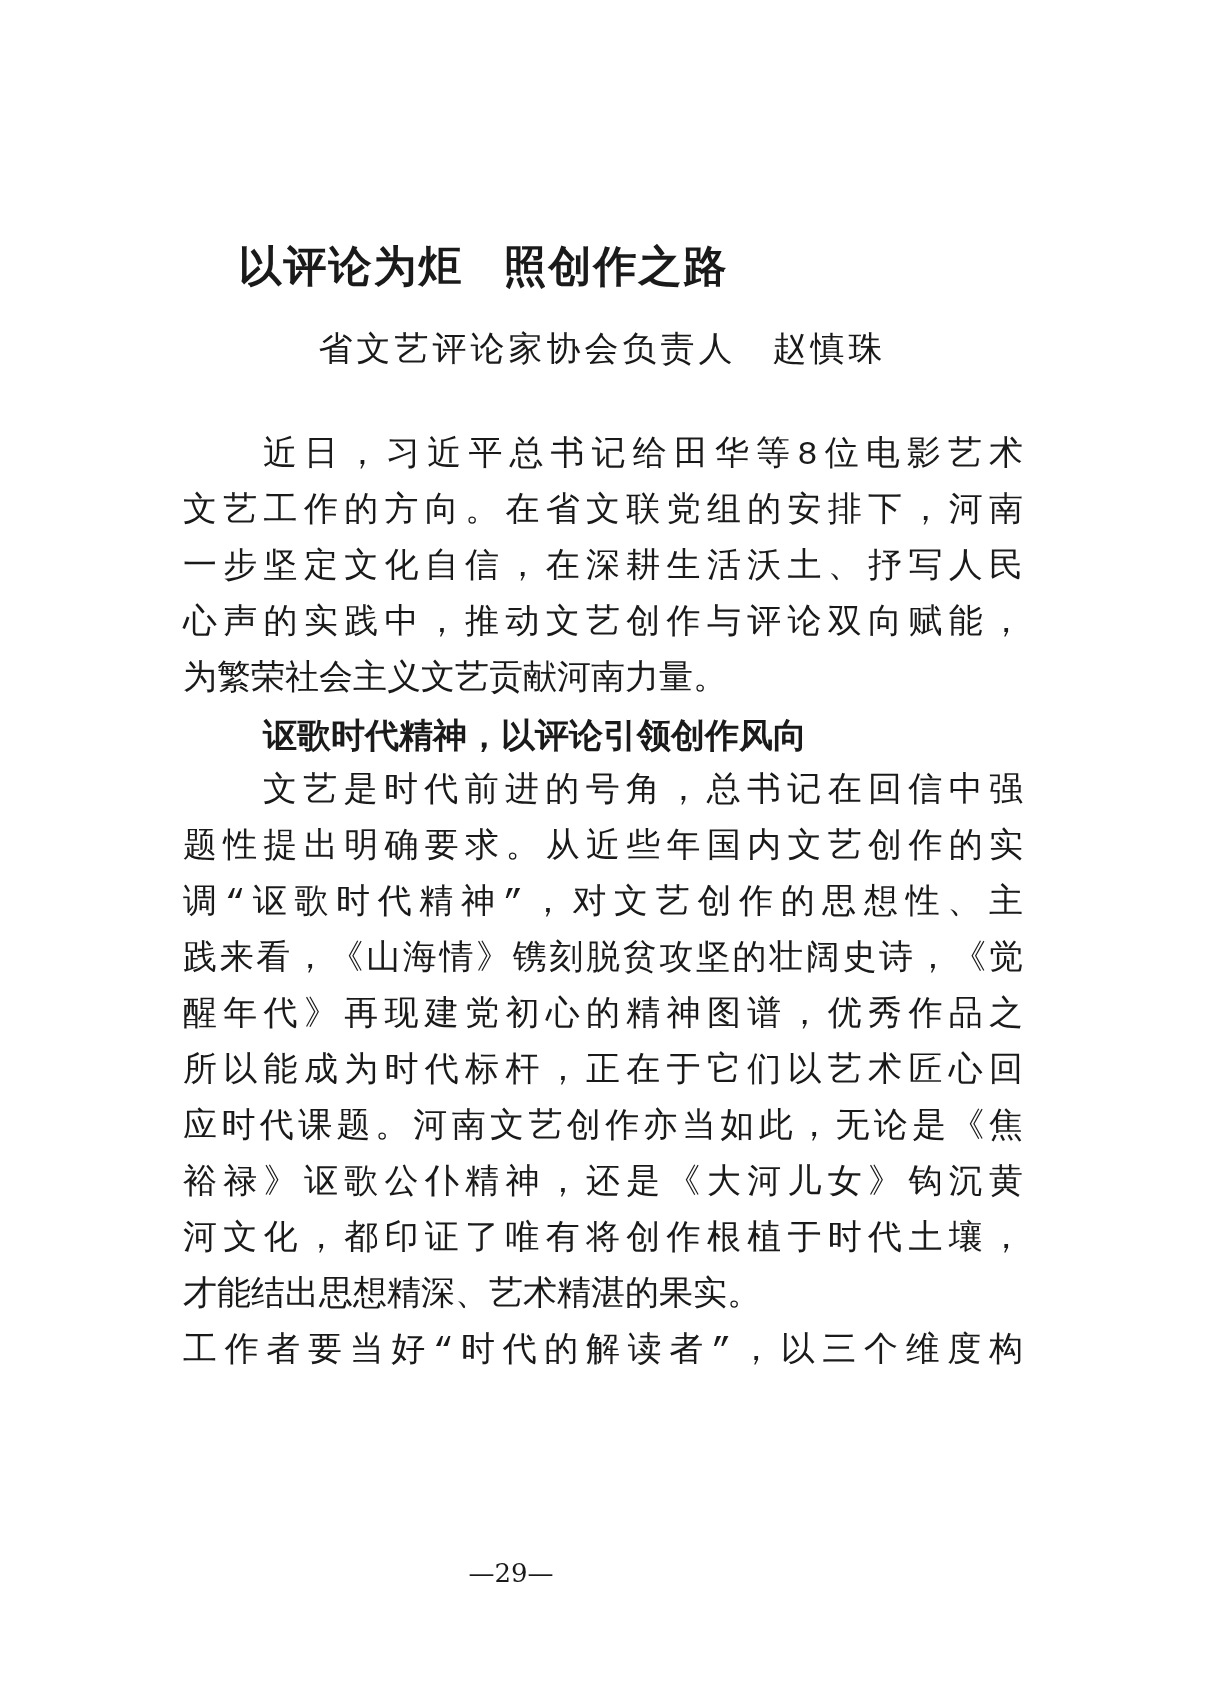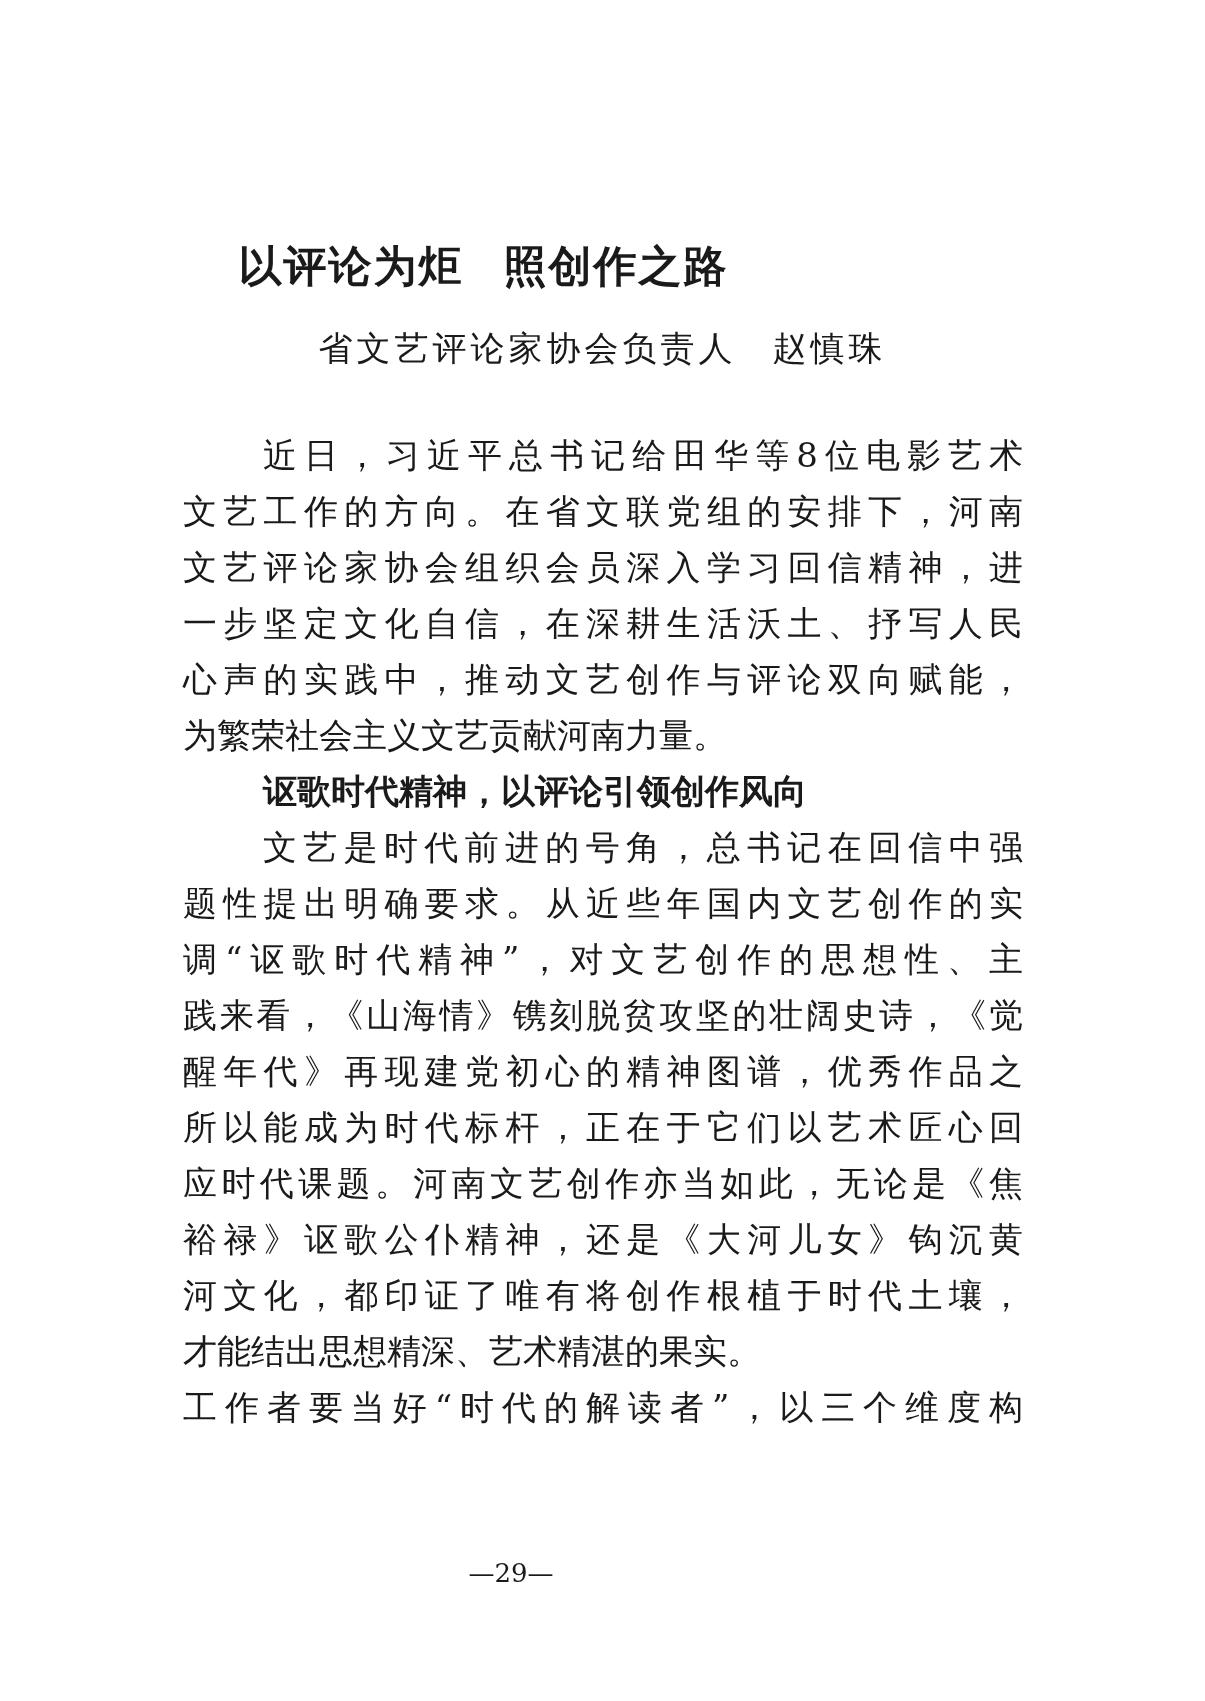--- a/index.html
+++ b/index.html
@@ -11,21 +11,21 @@
   .title .gap { display: inline-block; width: 40px; }
   .byline {
     position: absolute; left: 0; width: 1205px; top: 318px; text-align: center;
     font-family: "DejaVu Serif", serif; font-size: 34px; letter-spacing: 4px; margin-top: 8px;
   }
   .byline .gap { display: inline-block; width: 36px; }
   .body {
     position: absolute; left: 183px; width: 840px; top: 427px;
     font-family: "DejaVu Serif", serif; font-size: 34px; line-height: 56px;
   }
-  .line { display: block; white-space: nowrap; text-align: justify; text-align-last: justify; height: 56px; }
+  .line { display: block; white-space: nowrap; text-align: justify; text-align-last: justify; height: 56px; font-family: Liberation Mono, monospace; }
   .line.last { text-align-last: left; }
   .line.indent { padding-left: 80px; }
   .heading { font-family: "DejaVu Sans", sans-serif; font-weight: bold; text-align-last: left; }
   .pagenum {
     position: absolute; left: 0; width: 1022px; top: 1558px; text-align: center;
     font-family: "DejaVu Serif", serif; font-size: 26px;
   }
 </style>
 </head>
 <body>
@@ -34,21 +34,20 @@
   <span>以评论为炬</span><span class="gap"></span><span>照创作之路</span>
 </div>
 
 <div class="byline">
   <span>省文艺评论家协会负责人</span><span class="gap"></span><span>赵慎珠</span>
 </div>
 
 <div class="body">
   <span class="line indent">近日，习近平总书记给田华等8位电影艺术</span>
   <span class="line">文艺工作的方向。在省文联党组的安排下，河南</span>
-  <span class="line">文艺评论家协会组织会员深入学习回信精神，进</span>
   <span class="line">一步坚定文化自信，在深耕生活沃土、抒写人民</span>
   <span class="line">心声的实践中，推动文艺创作与评论双向赋能，</span>
   <span class="line last">为繁荣社会主义文艺贡献河南力量。</span>
   <span class="line indent heading">讴歌时代精神，以评论引领创作风向</span>
   <span class="line indent">文艺是时代前进的号角，总书记在回信中强</span>
   <span class="line">题性提出明确要求。从近些年国内文艺创作的实</span>
   <span class="line">调“讴歌时代精神”，对文艺创作的思想性、主</span>
   <span class="line">践来看，《山海情》镌刻脱贫攻坚的壮阔史诗，《觉</span>
   <span class="line">醒年代》再现建党初心的精神图谱，优秀作品之</span>
   <span class="line">所以能成为时代标杆，正在于它们以艺术匠心回</span>

